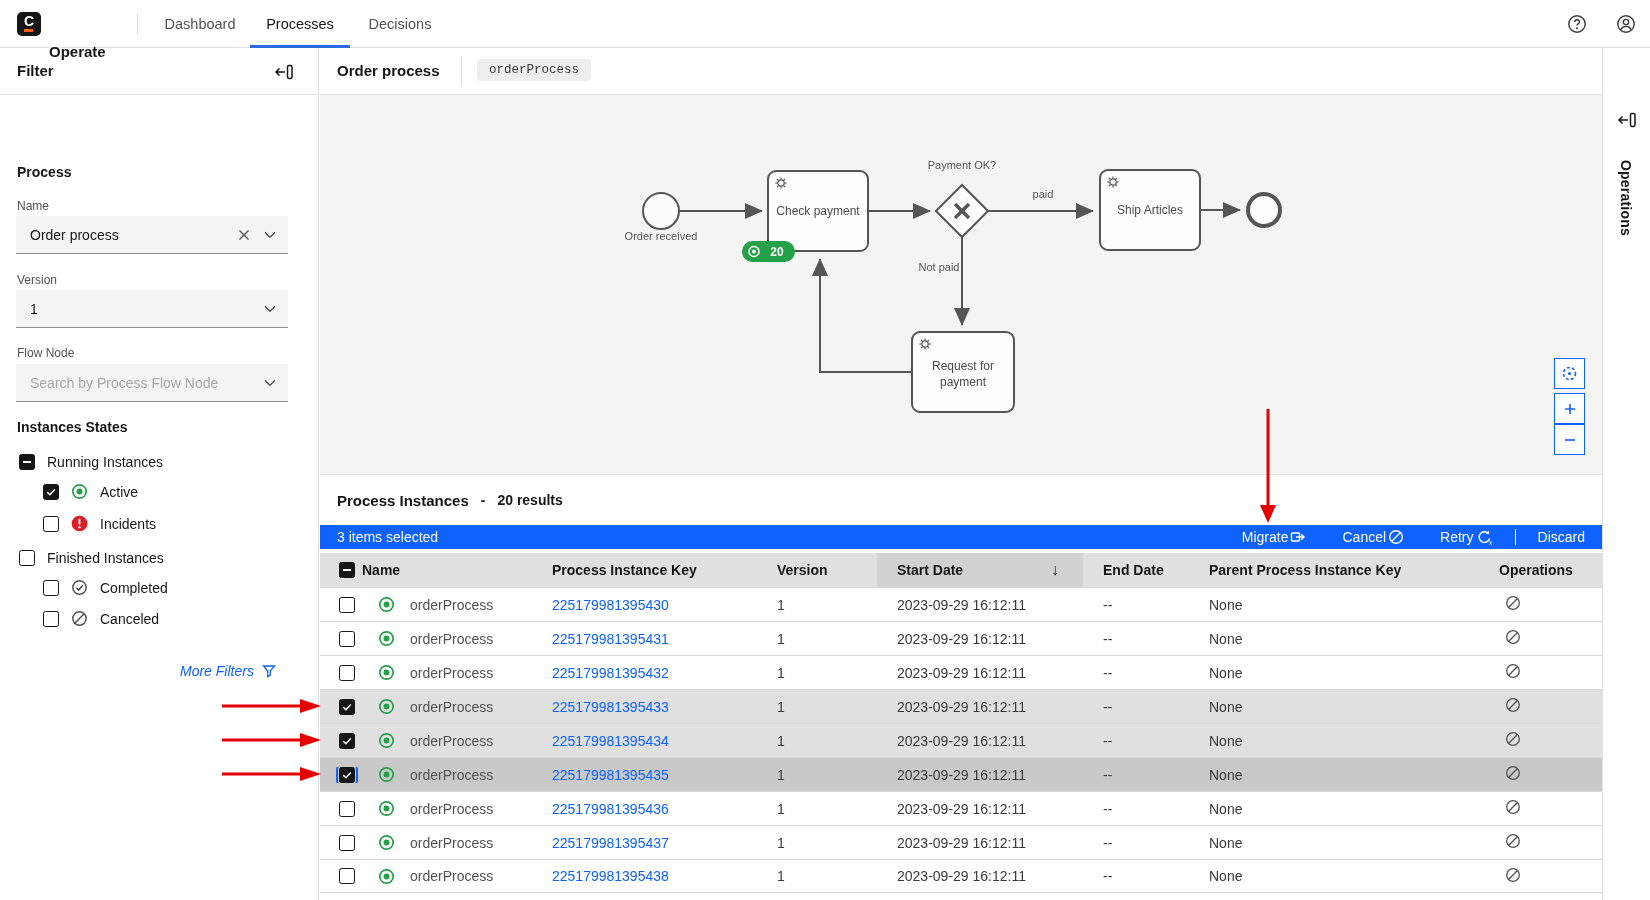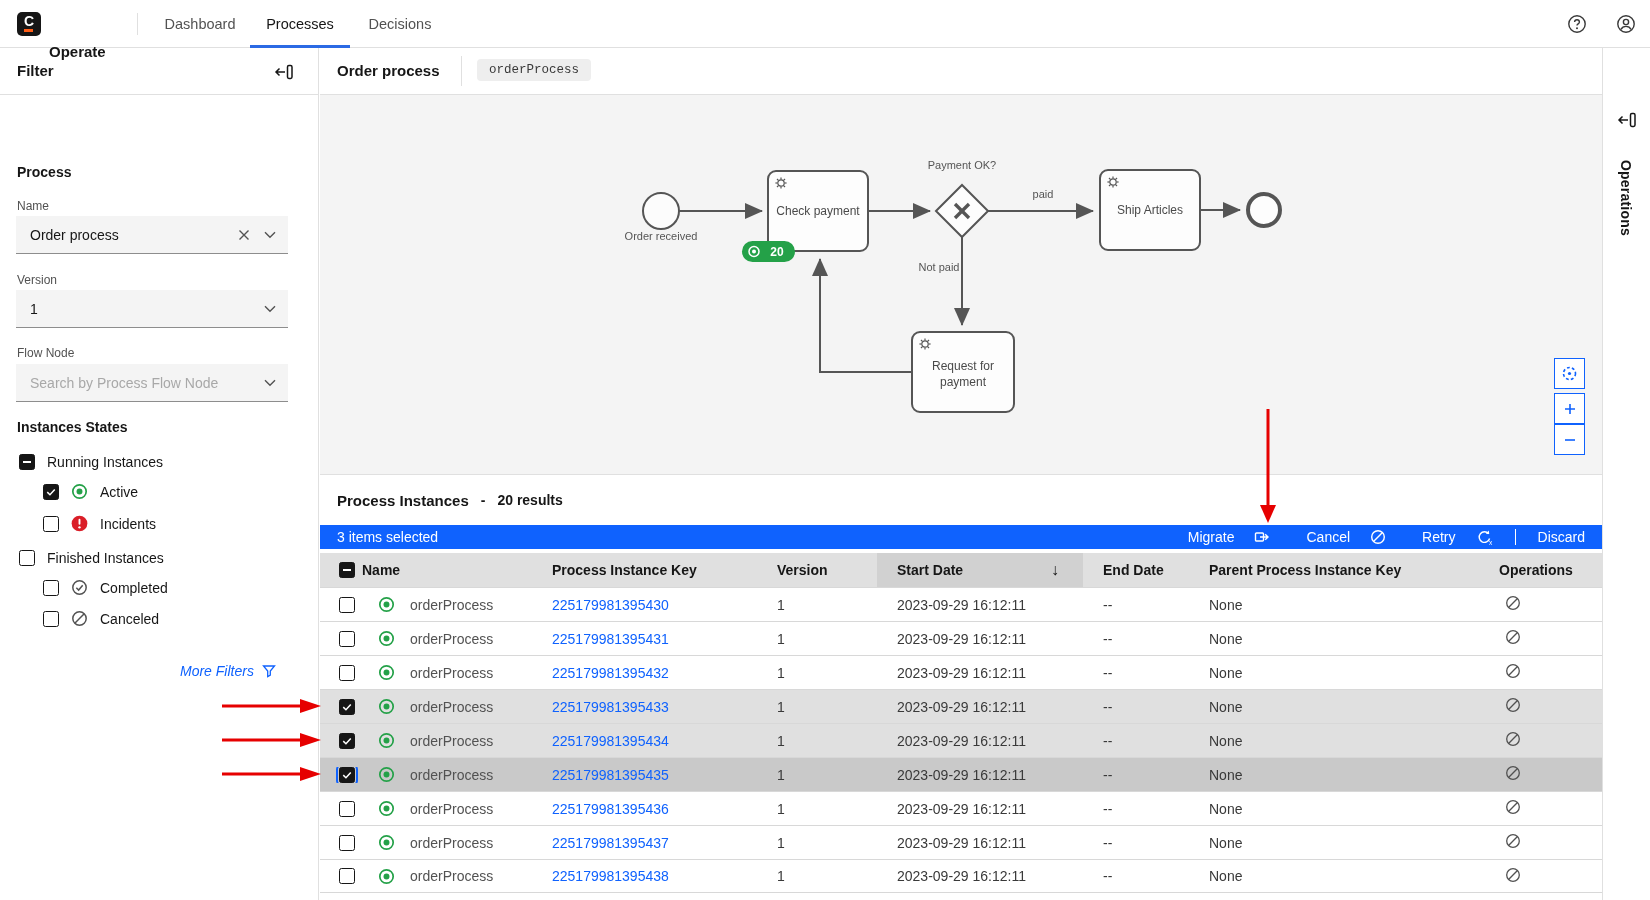--- a/index.html
+++ b/index.html
@@ -65,21 +65,21 @@
   .inst-titlebar { position:absolute; left:320px; top:474px; width:1282px; height:51px; background:#fff;
     border-top:1px solid #e0e0e0; display:flex; align-items:center; padding-left:17px; gap:12px; }
   .inst-title { font-size:15px; font-weight:700; }
   .inst-sep { font-size:14px; font-weight:700; }
   .inst-results { font-size:14px; font-weight:700; }
 
   .selbar { position:absolute; left:320px; top:525px; width:1282px; height:24px; background:#0f62fe;
     color:#fff; display:flex; align-items:center; font-size:14px; }
   .selbar .txt { margin-left:17px; }
   .selbar .actions { margin-left:auto; display:flex; align-items:center; gap:36px; padding-right:17px; }
-  .selbtn { display:flex; align-items:center; gap:20px; color:#fff; cursor:pointer; }
+  .selbtn { display:flex; align-items:center; gap:2px; color:#fff; cursor:pointer; }
   .sel-divider { width:1px; height:16px; background:#fff; margin:0 -14px; }
 
   .grid-cols { display:grid; grid-template-columns:38px 174px 225px 120px 206px 106px 290px 1fr; }
   .thead { position:absolute; left:320px; top:553px; width:1282px; height:34px; background:#e0e0e0;
     font-size:14px; font-weight:700; align-items:center; }
   .th { padding-left:20px; display:flex; align-items:center; height:100%; }
   .th.cbcell { padding-left:19px; }
   .th.namecell { padding-left:4px; }
   .th.sorted { background:#d1d1d1; justify-content:space-between; padding-right:24px; }
   .sort-arrow { font-size:16px; font-weight:400; }

